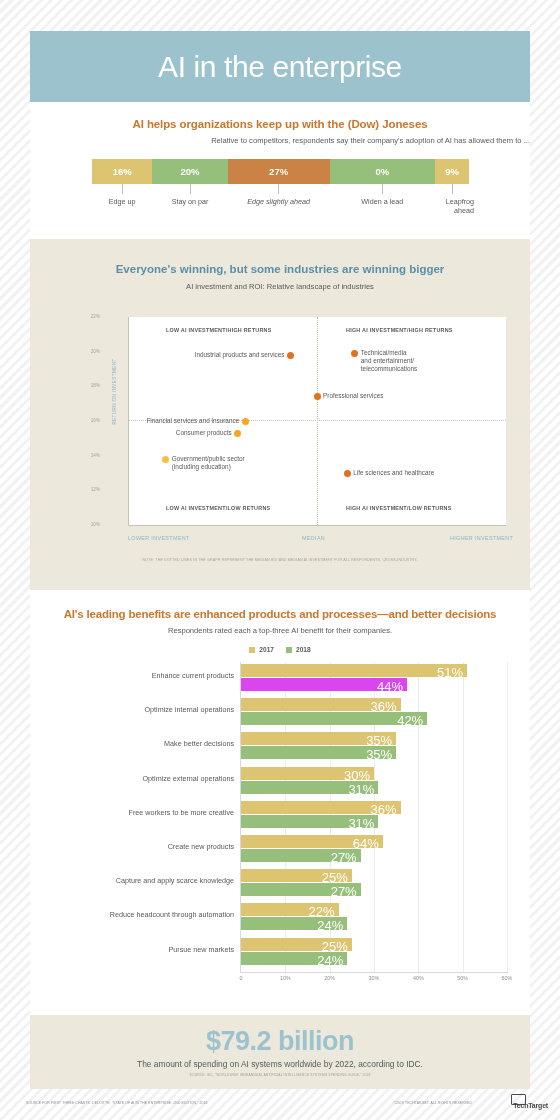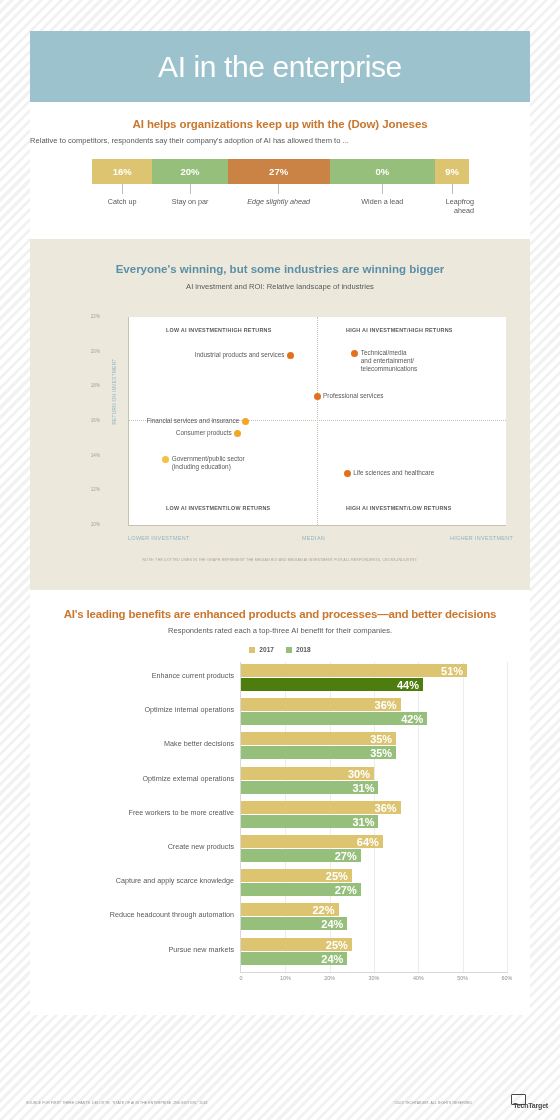--- a/index.html
+++ b/index.html
@@ -23,21 +23,21 @@
     margin:0;color:#ffffff;font-size:30px;font-weight:normal;letter-spacing:-0.4px;
   }
 
   
   .sec1{position:absolute;left:30px;top:102px;width:500px;height:137px;background:#ffffff;}
   .s1-title{
     position:absolute;left:0;top:16px;width:500px;text-align:center;
     font-size:11.5px;font-weight:bold;color:#c9772f;letter-spacing:-0.1px;
   }
   .s1-sub{
-    position:absolute;left:0;top:34px;width:500px;text-align:left;
+    position:absolute;left:0;top:34px;width:500px;text-align:right;
     font-size:7.6px;color:#58595b;
   }
   .segbar{position:absolute;left:62px;top:57px;width:377px;height:25px;display:flex;}
   .segbar .seg{
     display:flex;align-items:center;justify-content:center;
     color:#ffffff;font-size:9.5px;font-weight:bold;
   }
   .seglabels{position:absolute;left:62px;top:82px;width:377px;height:40px;}
   .seglab{position:absolute;text-align:center;font-size:7.2px;color:#58595b;line-height:9px;}
   .seglab .tick{display:block;width:1px;height:10px;background:#bcbcbc;margin:0 auto 3px auto;}
@@ -86,21 +86,21 @@
   }
   .legend{position:absolute;left:0;top:56px;width:500px;display:flex;justify-content:center;gap:12px;}
   .legend .li{display:flex;align-items:center;gap:4px;font-size:6.6px;font-weight:bold;color:#58595b;}
   .legend .sw{width:6px;height:6px;display:inline-block;}
   .barchart{position:absolute;left:22px;top:72px;width:456px;height:330px;}
   .b-axis{position:absolute;left:188px;top:0;width:1px;height:310px;background:#d8d8d8;}
   .catrow{position:absolute;left:0;width:456px;height:33px;}
   .catlabel{position:absolute;right:274px;top:9px;width:180px;text-align:right;font-size:7.2px;color:#58595b;}
   .bars{position:absolute;left:189px;top:2px;width:266px;height:30px;}
   .bar{position:absolute;height:13px;}
-  .bar span{position:absolute;right:4px;top:1px;font-size:11px;font-weight:bold;color:#ffffff;text-align:center;}
+  .bar span{position:absolute;right:4px;top:1px;font-size:13px;font-weight:normal;color:#ffffff;text-align:center;}
   .gridtick{position:absolute;top:0;width:1px;height:310px;background:#ececec;}
   .xaxis-b{position:absolute;left:188px;top:310px;width:268px;height:1px;background:#d8d8d8;}
   .xt{position:absolute;top:313px;font-size:5.4px;color:#8f8f8f;text-align:center;width:24px;}
 
   
   .sec4{position:absolute;left:30px;top:1015px;width:500px;height:74px;background:#ece9dc;}
   .s4-stat{
     position:absolute;left:0;top:11px;width:500px;text-align:center;
     font-size:27px;font-weight:bold;color:#9cc3cd;letter-spacing:-0.5px;
   }
@@ -133,21 +133,21 @@
     <div class="s1-title">AI helps organizations keep up with the (Dow) Joneses</div>
     <div class="s1-sub">Relative to competitors, respondents say their company's adoption of AI has allowed them to ...</div>
     <div class="segbar" id="segbar">
         <div class="seg" style="flex: 16 0 0px; background: rgb(220, 196, 113);">16%</div>
         <div class="seg" style="flex: 20 0 0px; background: rgb(151, 191, 124);">20%</div>
         <div class="seg" style="flex: 27 0 0px; background: rgb(203, 131, 69);">27%</div>
         <div class="seg" style="flex: 28 0 0px; background: rgb(151, 191, 124);">0%</div>
         <div class="seg" style="flex: 9 0 0px; background: rgb(220, 196, 113);">9%</div>
       </div>
     <div class="seglabels" id="seglabels">
-        <div class="seglab" style="left: calc(8% - 40px); width: 80px; top: 0px;"><span class="tick"></span><span>Catch up</span></div>
+        <div class="seglab" style="left: calc(8% - 40px); width: 80px; top: 0px;"><span class="tick"></span><span>Edge up</span></div>
         <div class="seglab" style="left: calc(26% - 40px); width: 80px; top: 0px;"><span class="tick"></span><span>Stay on par</span></div>
         <div class="seglab" style="left: calc(49.5% - 40px); width: 80px; top: 0px; font-style: italic;"><span class="tick"></span><span>Edge slightly ahead</span></div>
         <div class="seglab" style="left: calc(77% - 40px); width: 80px; top: 0px;"><span class="tick"></span><span>Widen a lead</span></div>
         <div class="seglab" style="left: calc(95.5% - 40px); width: 80px; top: 0px; text-align: right;">
           <span class="tick"></span>
           <span style="display: block; width: 44px; margin: 0px auto;">Leapfrog ahead</span>
         </div>
       </div>
   </div>
 
@@ -225,21 +225,21 @@
           <div class="gridtick" style="left: 455px;"></div>
         </div>
       <div class="b-axis"></div>
       <div id="catrows">
           <div class="catrow" style="top: 0px;">
             <div class="catlabel">Enhance current products</div>
             <div class="bars">
               <div class="bar" style="width: 226.1px; background: rgb(220, 196, 113); top: 0px; left: 0px;">
                 <span>51%</span>
               </div>
-              <div class="bar" style="width: 182px; background: #4d7c0f; top: 14px; left: 0px;">
+              <div class="bar" style="width: 166px; background: #d946ef; top: 14px; left: 0px;">
                 <span>44%</span>
               </div>
             </div>
           </div>
           <div class="catrow" style="top: 34.2px;">
             <div class="catlabel">Optimize internal operations</div>
             <div class="bars">
               <div class="bar" style="width: 159.6px; background: rgb(220, 196, 113); top: 0px; left: 0px;">
                 <span>36%</span>
               </div>
@@ -332,20 +332,25 @@
           <div class="xt" style="left: 221.333px;">10%</div>
           <div class="xt" style="left: 265.667px;">20%</div>
           <div class="xt" style="left: 310px;">30%</div>
           <div class="xt" style="left: 354.333px;">40%</div>
           <div class="xt" style="left: 398.667px;">50%</div>
           <div class="xt" style="left: 443px;">60%</div>
         </div>
     </div>
   </div>
 
+  <div class="sec4">
+    <div class="s4-stat">$79.2 billion</div>
+    <div class="s4-sub">The amount of spending on AI systems worldwide by 2022, according to IDC.</div>
+    <div class="s4-src">SOURCE: IDC, "WORLDWIDE SEMIANNUAL ARTIFICIAL INTELLIGENCE SYSTEMS SPENDING GUIDE," 2018</div>
+  </div>
 
   <div class="footer">
     <div class="f-left">SOURCE FOR FIRST THREE CHARTS: DELOITTE, "STATE OF AI IN THE ENTERPRISE, 2ND EDITION," 2018</div>
     <div class="f-right">©2019 TECHTARGET. ALL RIGHTS RESERVED</div>
     <div class="tt-mark"></div>
     <div class="tt-word">TechTarget</div>
   </div>
 
 </div>
 

